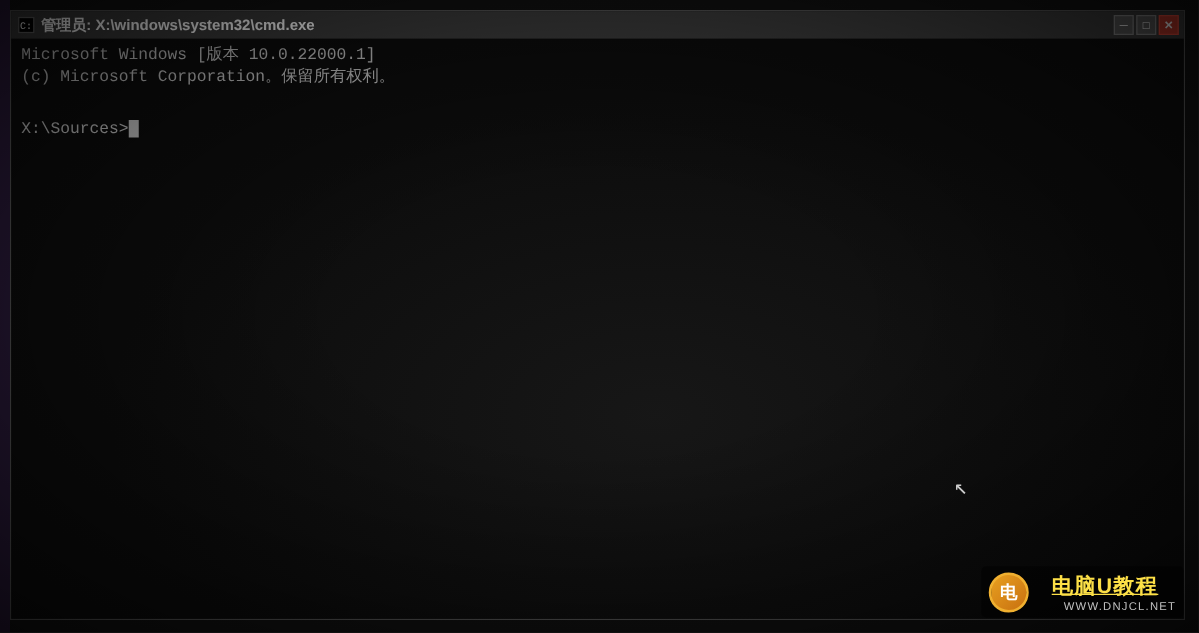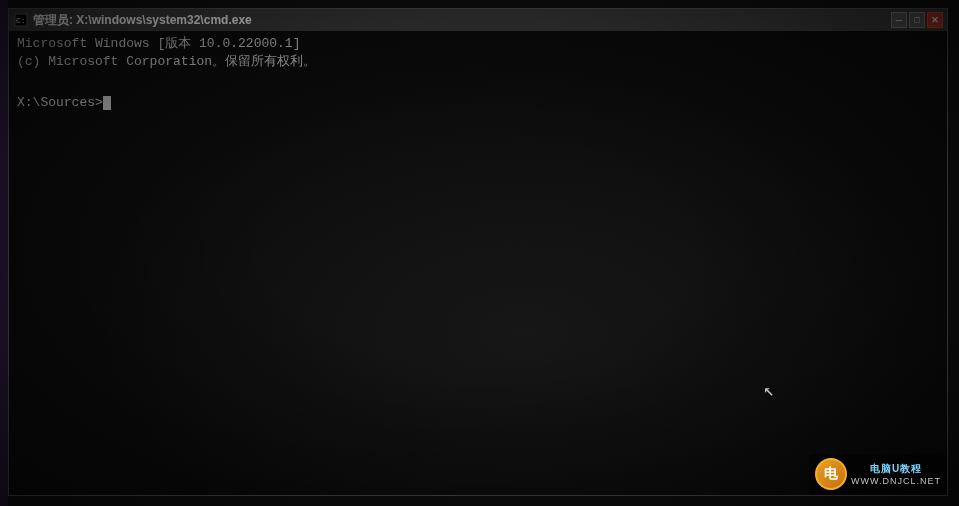--- a/index.html
+++ b/index.html
@@ -187,32 +187,34 @@
       border: 2px solid #f0b030;
     }
 
     .watermark-text {
       display: flex;
       flex-direction: column;
       align-items: center;
     }
 
     .watermark-line1 {
-      color: #7dd3fc;
-      font-size: 10px;
+      color: #fde047;
+      font-size: 17px;
       font-family: 'Microsoft YaHei', SimHei, sans-serif;
       font-weight: bold;
       letter-spacing: 1px;
+      text-decoration: underline;
     }
 
     .watermark-line2 {
       color: #c0c0c0;
       font-size: 9px;
       font-family: Arial, sans-serif;
       letter-spacing: 1px;
+      margin-left: 24px;
     }
 
     
     .mouse-cursor {
       position: absolute;
       bottom: 105px;
       right: 185px;
       z-index: 15;
       color: #ccc;
       font-size: 18px;

